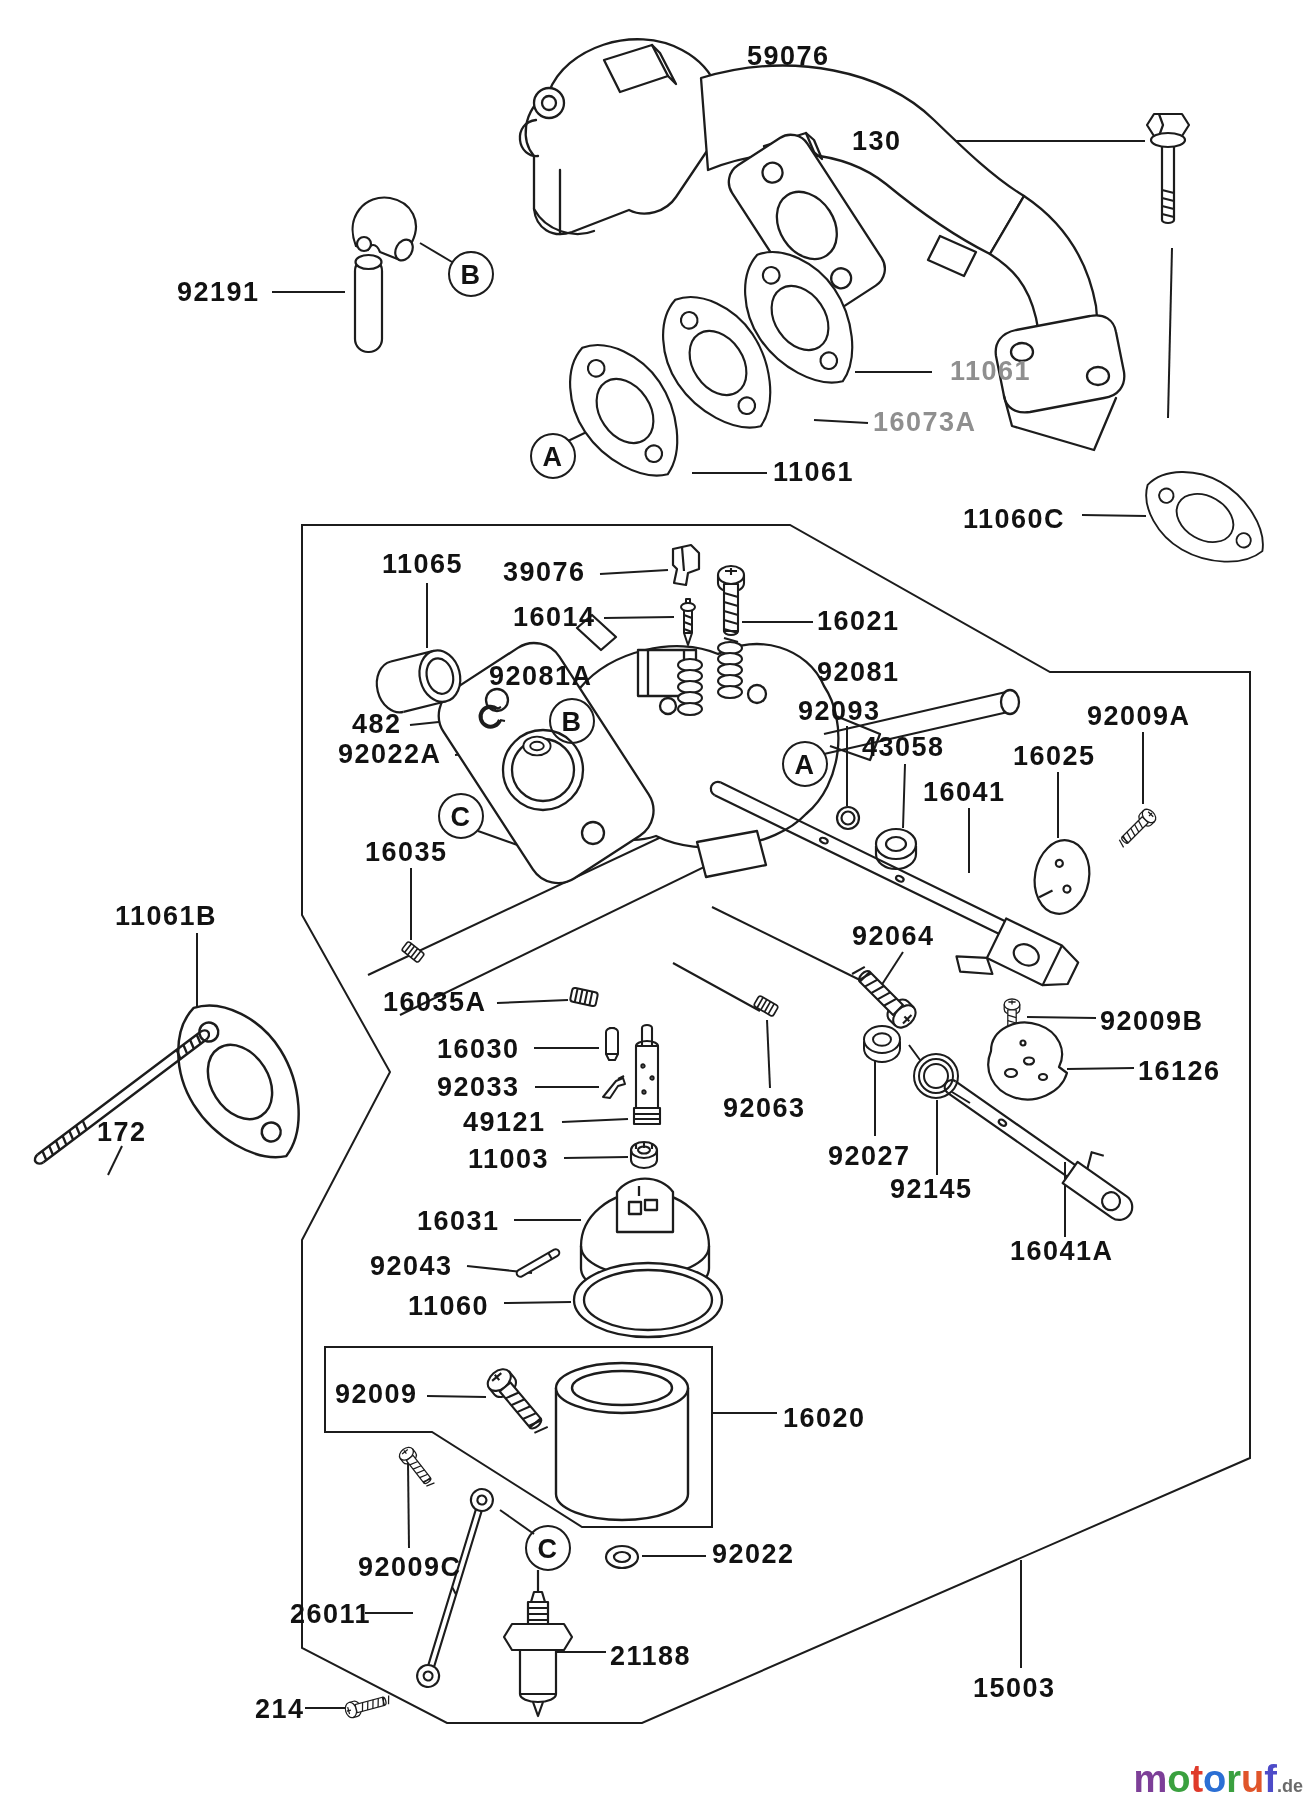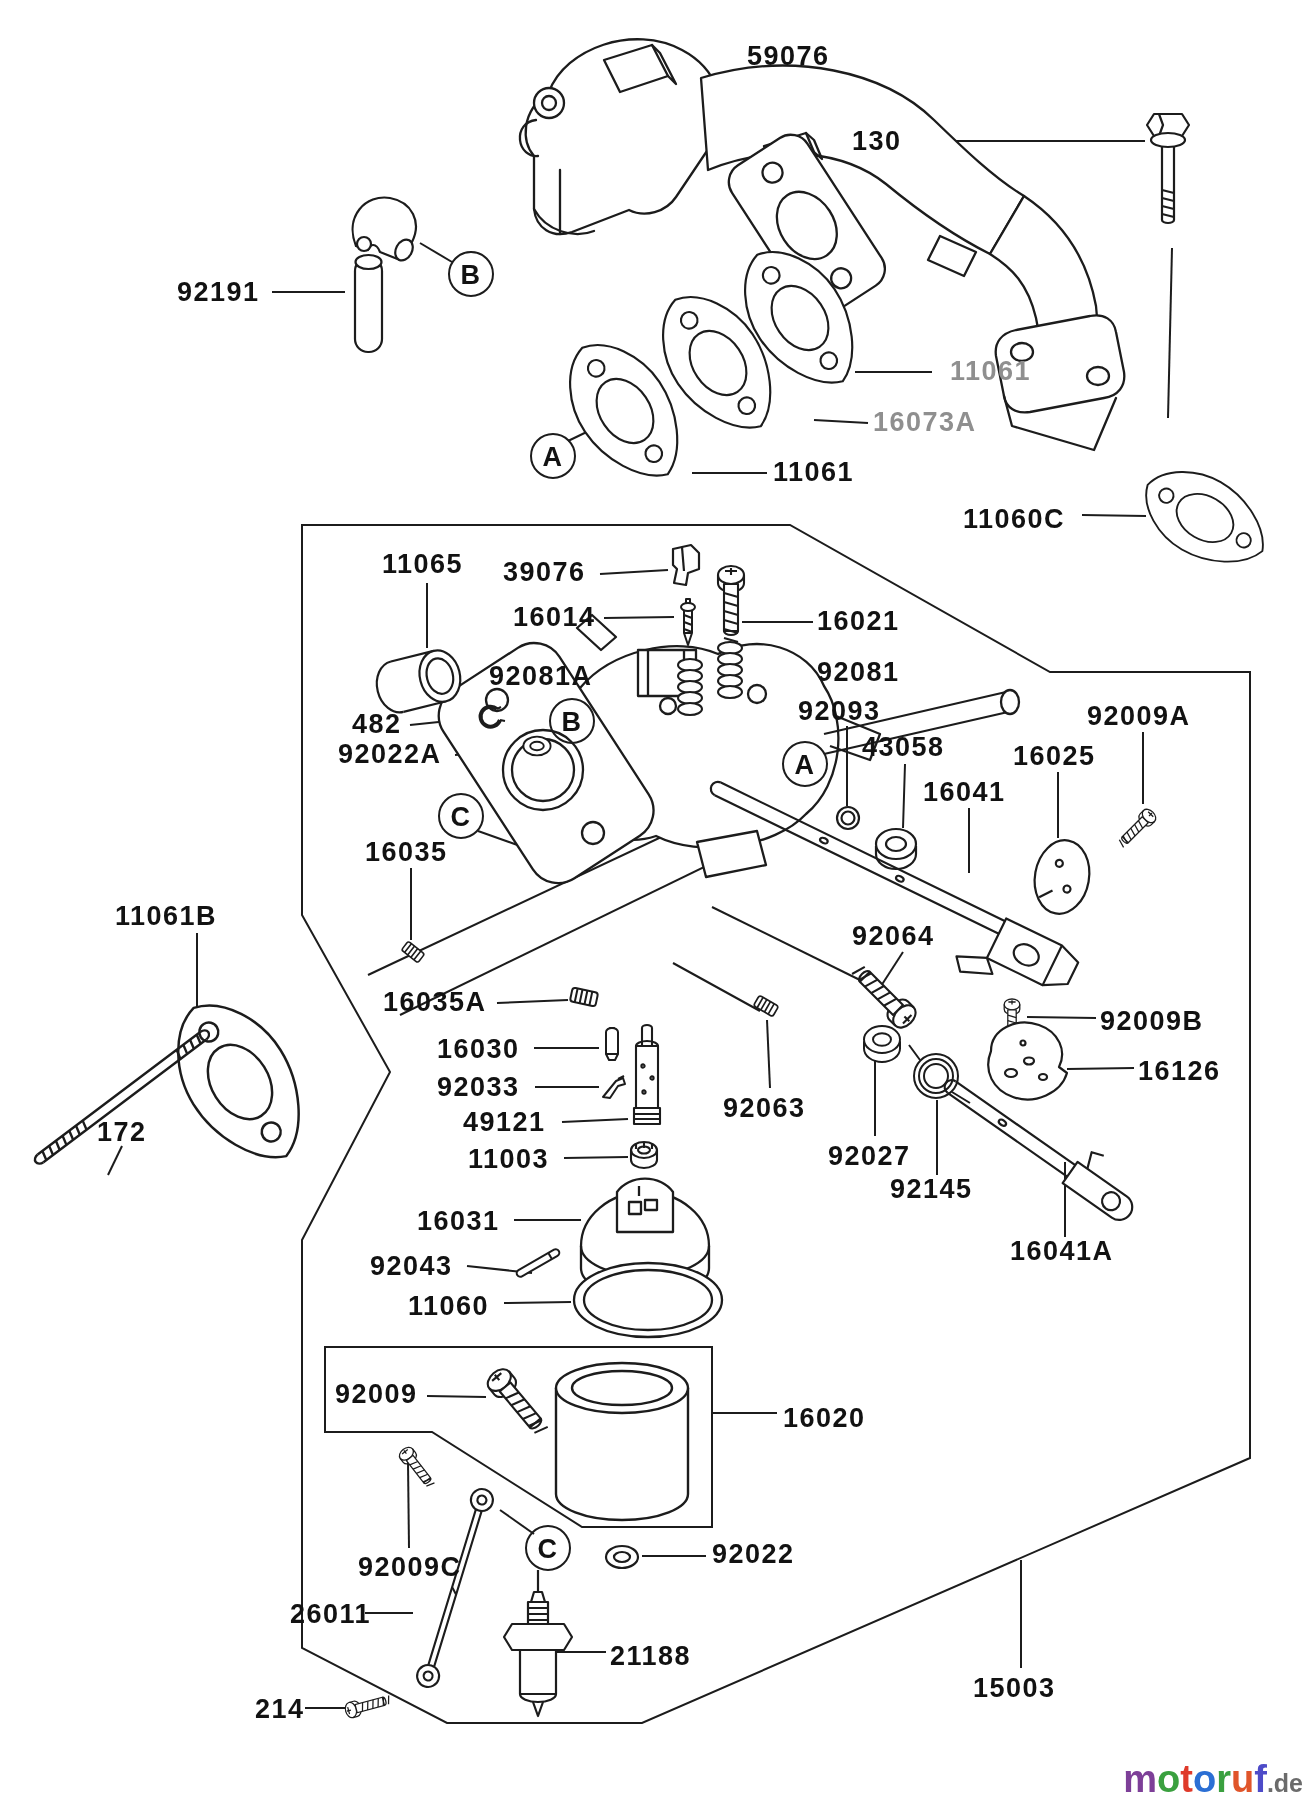--- a/index.html
+++ b/index.html
@@ -6,21 +6,21 @@
   #page{position:relative;width:1311px;height:1800px;background:#fff;overflow:hidden;
         font-family:"Liberation Sans",sans-serif;}
   svg{position:absolute;left:0;top:0;}
   .ln{stroke:#1c1c1c;stroke-width:2;fill:none;}
   .lbl{font-family:"Liberation Sans",sans-serif;font-weight:bold;font-size:27px;
        letter-spacing:1.5px;fill:#121212;}
   .lbl.gray{fill:#8f8f8f;}
   .mid{text-anchor:middle;}
   #watermark{position:absolute;right:8px;bottom:2px;font-weight:bold;font-size:38px;
              letter-spacing:0;line-height:1;}
-  #watermark .de{font-size:25px;color:#6b6b6b;font-weight:bold;}
+  #watermark .de{font-size:18px;color:#6b6b6b;font-weight:bold;}
 </style>
 </head>
 <body>
 
 <div id="page">
   <svg id="art" width="1311" height="1800" viewBox="0 0 1311 1800">
     <defs>
       <g id="g-manifold" fill="#fff" stroke="#1c1c1c" stroke-width="2.3" stroke-linejoin="round" stroke-linecap="round">
         <path d="M549,92 C565,48 634,24 682,50 C716,68 731,105 715,139 L676,197 C666,212 645,218 629,210 L572,232 C552,239 536,228 534,209 L534,156 C522,142 520,112 549,92 Z"></path>
         <path d="M536,120 C525,121 519,130 520,140 C521,150 529,157 538,156" fill="none"></path>

